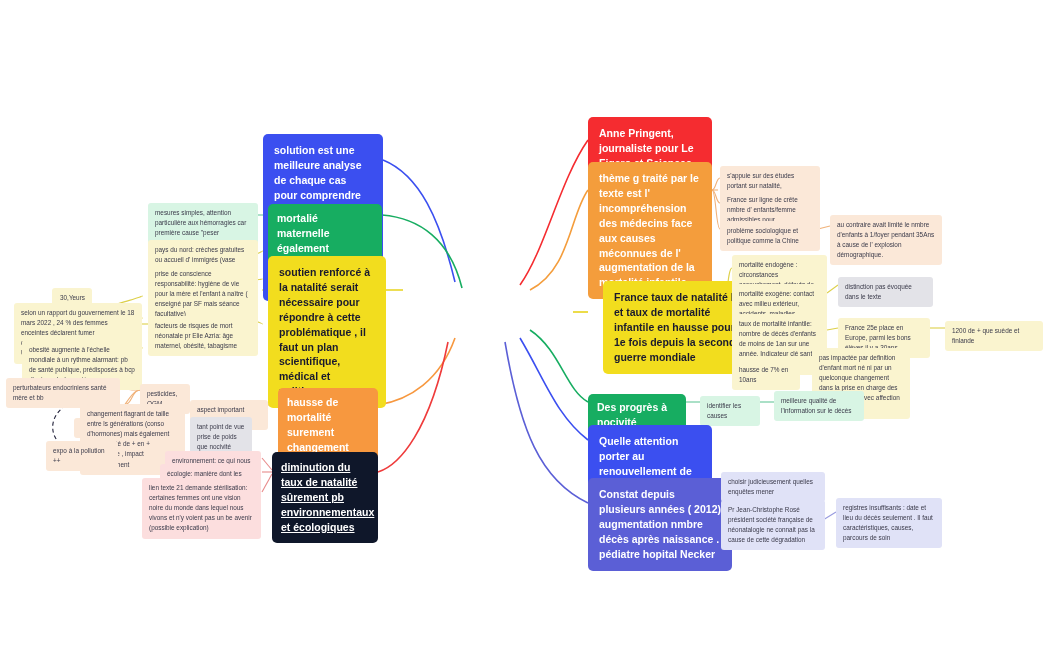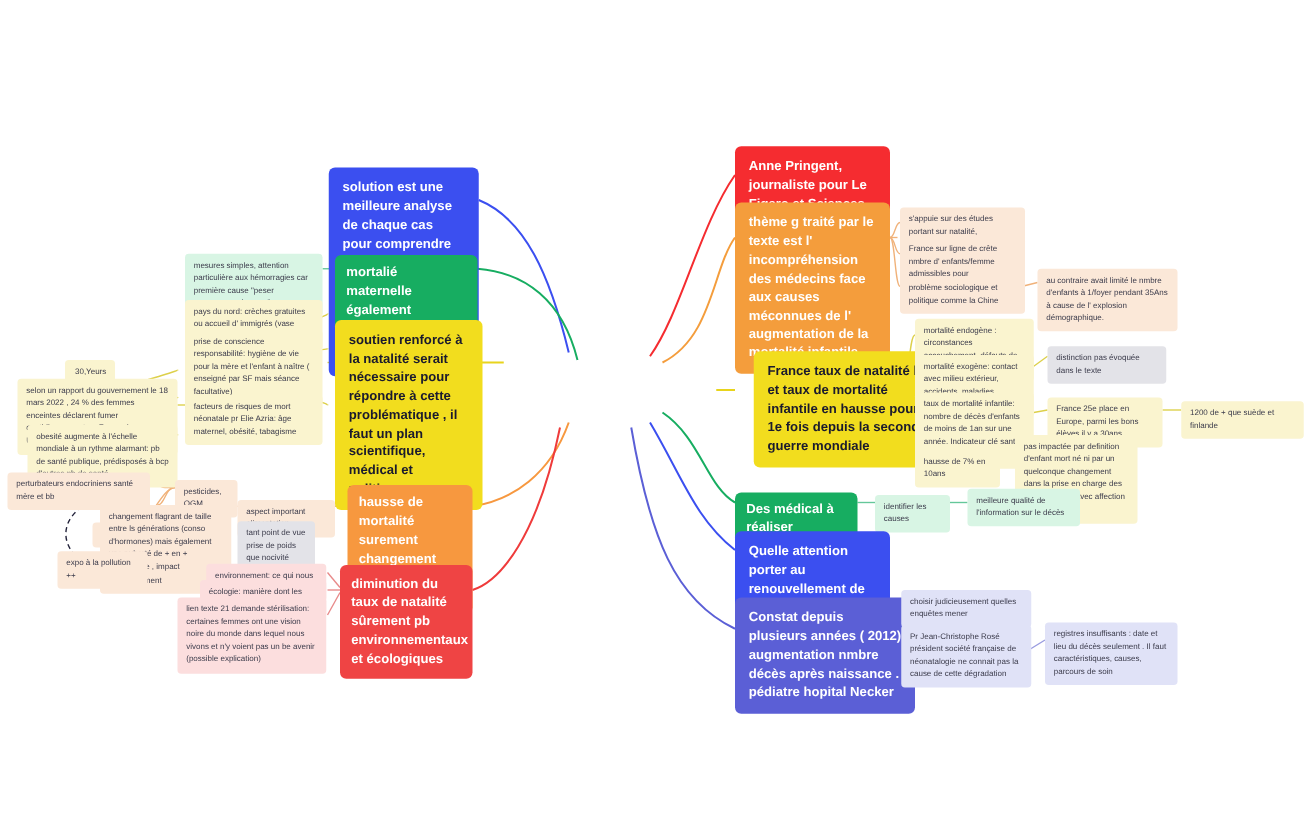--- a/index.html
+++ b/index.html
@@ -43,21 +43,21 @@
     line-height: 1.58;
     color: #3a3a4a;
   }
 
   .c-red     { background: #f52c30; }
   .c-orange  { background: #f49d3c; }
   .c-yellow  { background: #f2dd1e; }
   .c-green   { background: #17ad61; }
   .c-blue    { background: #3b4ff0; }
   .c-purple  { background: #5b5fd6; }
-  .c-redsoft { background: #ef4444; }
+  .c-redsoft { background: #0f172a; text-decoration: underline; }
   .c-orange2 { background: #f7983f; }
 
   .l-red     { background: #fcdede; }
   .l-yellow  { background: #faf4cf; }
   .l-green   { background: #d8f5e4; }
   .l-blue    { background: #e0e2f7; }
   .l-grey    { background: #e3e3e8; }
   .l-peach   { background: #fbe8d8; }
 </style>
 </head>
@@ -144,21 +144,21 @@
   <div class="node big c-yellow dark-text" style="left:603px; top:281px; width:161px;">France taux de natalité bas et taux de mortalité infantile en hausse pour la 1e fois depuis la seconde guerre mondiale</div>
   <div class="node leaf l-yellow" style="left:732px; top:255px; width:95px;">mortalité endogène : circonstances accouchement, défauts de constitution interne</div>
   <div class="node leaf l-yellow" style="left:732px; top:284px; width:95px;">mortalité exogène: contact avec milieu extérieur, accidents, maladies infectieuses</div>
   <div class="node leaf l-grey" style="left:838px; top:277px; width:95px;">distinction pas évoquée dans le texte</div>
   <div class="node leaf l-yellow" style="left:732px; top:314px; width:95px;">taux de mortalité infantile: nombre de décès d'enfants de moins de 1an sur une année. Indicateur clé santé population</div>
   <div class="node leaf l-yellow" style="left:838px; top:318px; width:92px;">France 25e place en Europe, parmi les bons élèves il y a 30ans</div>
   <div class="node leaf l-yellow" style="left:945px; top:321px; width:98px;">1200 de + que suède et finlande</div>
   <div class="node leaf l-yellow" style="left:732px; top:360px; width:68px;">hausse de 7% en 10ans</div>
   <div class="node leaf l-yellow" style="left:812px; top:348px; width:98px;">pas impactée par definition d'enfant mort né ni par un quelconque changement dans la prise en charge des nouveaux nés avec affection grave</div>
 
-  <div class="node big c-green" style="left:588px; top:394px; width:98px; padding:6px 9px;">Des médical à réaliser</div>
+  <div class="node big c-green" style="left:588px; top:394px; width:98px; padding:6px 9px;">Des progrès à nocivité</div>
   <div class="node leaf l-green" style="left:700px; top:396px; width:60px;">identifier les causes</div>
   <div class="node leaf l-green" style="left:774px; top:391px; width:90px;">meilleure qualité de l'information sur le décès</div>
 
   <div class="node big c-blue" style="left:588px; top:425px; width:124px;">Quelle attention porter au renouvellement de la population et avec quels moyens?</div>
 
   <div class="node big c-purple" style="left:588px; top:478px; width:144px;">Constat depuis plusieurs années ( 2012) augmentation nmbre décès après naissance . pédiatre hopital Necker</div>
   <div class="node leaf l-blue" style="left:721px; top:472px; width:104px;">choisir judicieusement quelles enquêtes mener</div>
   <div class="node leaf l-blue" style="left:721px; top:500px; width:104px;">Pr Jean-Christophe Rosé président société française de néonatalogie ne connait pas la cause de cette dégradation</div>
   <div class="node leaf l-blue" style="left:836px; top:498px; width:106px;">registres insuffisants : date et lieu du décès seulement . Il faut caractéristiques, causes, parcours de soin</div>
 

